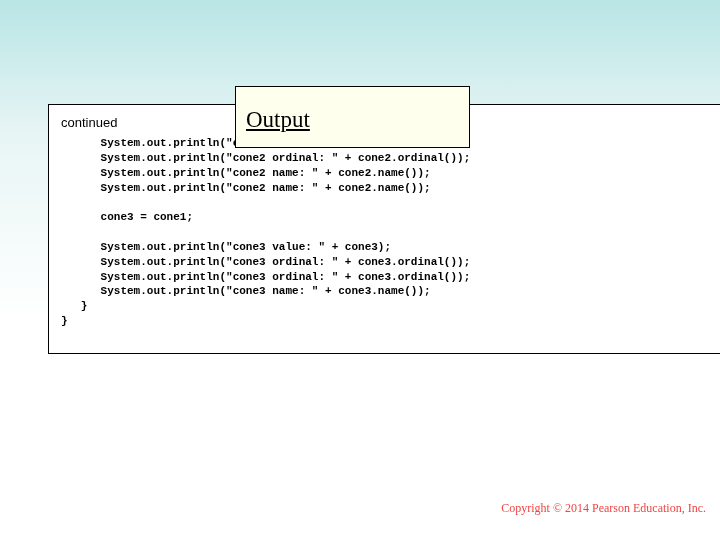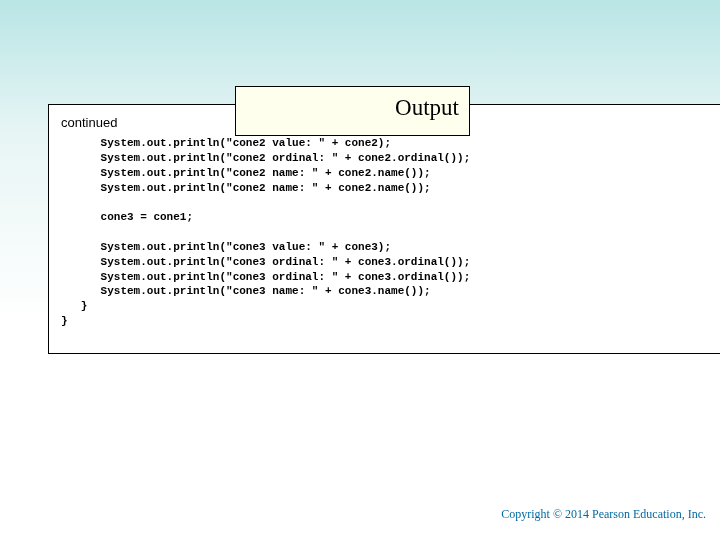--- a/index.html
+++ b/index.html
@@ -44,40 +44,40 @@
     width: 235px;
     background: #ffffed;
     border: 1.5px solid #000000;
     box-sizing: border-box;
     padding: 4px 10px 10px 10px;
     z-index: 2;
   }
   .output-title {
     font-family: "Times New Roman", Times, serif;
     font-size: 23px;
-    margin: 4px 0 4px 0;
+    text-decoration: underline;
+    margin: 16px 0 4px 0;
     color: #000;
-    text-align: right;
   }
   .output-pre {
     font-family: "Courier New", Courier, monospace;
     font-size: 11.5px;
     font-weight: bold;
     white-space: pre;
     margin: 0;
     line-height: 1.35;
     color: #000;
   }
   .copyright {
     position: absolute;
     right: 14px;
-    bottom: 18px;
+    bottom: 24px;
     font-family: "Times New Roman", Times, serif;
     font-size: 12px;
-    color: #0369a1;
+    color: #ef4444;
   }
 </style>
 </head>
 <body>
 
 <div class="code-box">
   <div class="continued-label">continued</div>
   <pre class="code-pre">      System.out.println("cone2 value: " + cone2);
       System.out.println("cone2 ordinal: " + cone2.ordinal());
       System.out.println("cone2 name: " + cone2.name());

